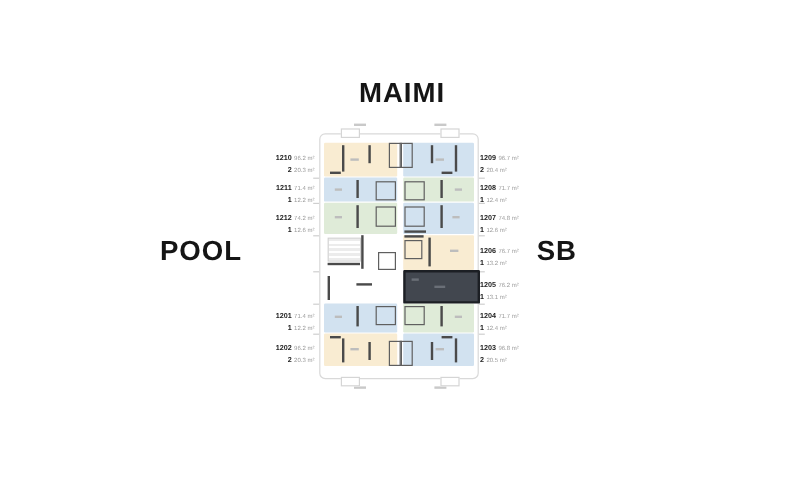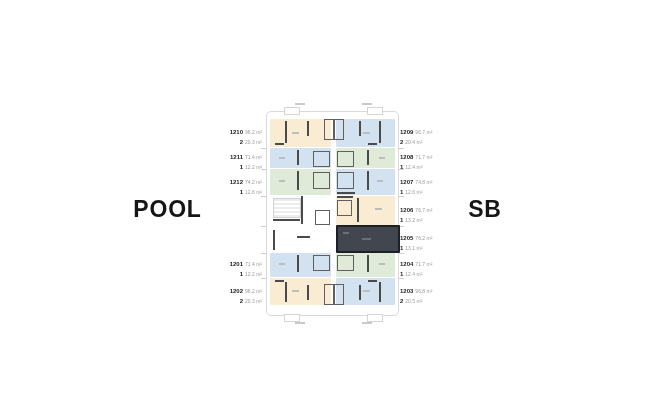--- a/index.html
+++ b/index.html
@@ -4,21 +4,21 @@
 <style>
   html,body{margin:0;padding:0;width:660px;height:420px;background:#ffffff;
     font-family:"Liberation Sans",sans-serif;overflow:hidden;position:relative;}
   .stage{position:absolute;inset:0;}
 
   
   .compass{position:absolute;font-weight:700;color:#151515;font-size:23px;
     letter-spacing:.8px;text-align:center;}
   .c-top{left:270px;top:64px;width:130px;}
   .c-left{left:110px;top:196px;width:115px;}
-  .c-right{left:455px;top:196px;width:60px;}
+  .c-right{left:434px;top:196px;width:60px;}
   .c-bottom{left:303px;top:326px;width:60px;}
 
   
   .plan{position:absolute;left:266px;top:111px;width:131px;height:203px;
     background:#ffffff;border:1px solid #d9d9d9;border-radius:5px;}
   .unit{position:absolute;border-radius:1px;z-index:2;}
   .cream{background:#f9ecd2;}
   .blue{background:#d2e2f0;}
   .green{background:#dfebd8;}
   .dark{background:#42474f;border:2px solid #1c1f24;box-sizing:border-box;z-index:6;}
@@ -40,20 +40,21 @@
   .ulabel .num{font-weight:700;font-size:6px;color:#222222;margin-right:2px;}
   .ulabel .tiny{font-size:5px;color:#9b9b9b;}
   .ulabel.l{left:194px;text-align:right;}
   .ulabel.r{left:400px;text-align:left;}
 </style>
 </head>
 <body>
 
 <div class="stage">
 
+  <div class="compass c-top">MAIMI</div>
   <div class="compass c-left">POOL</div>
   <div class="compass c-right">SB</div>
 
   <div class="plan">
 
     <div class="unit cream" style="left:3px;top:7px;width:61px;height:28px"></div>
     <div class="unit blue" style="left:3px;top:36px;width:61px;height:20px"></div>
     <div class="unit green" style="left:3px;top:57px;width:61px;height:26px"></div>
     <div class="unit blue" style="left:3px;top:141px;width:61px;height:24px"></div>
     <div class="unit cream" style="left:3px;top:166px;width:61px;height:27px"></div>

